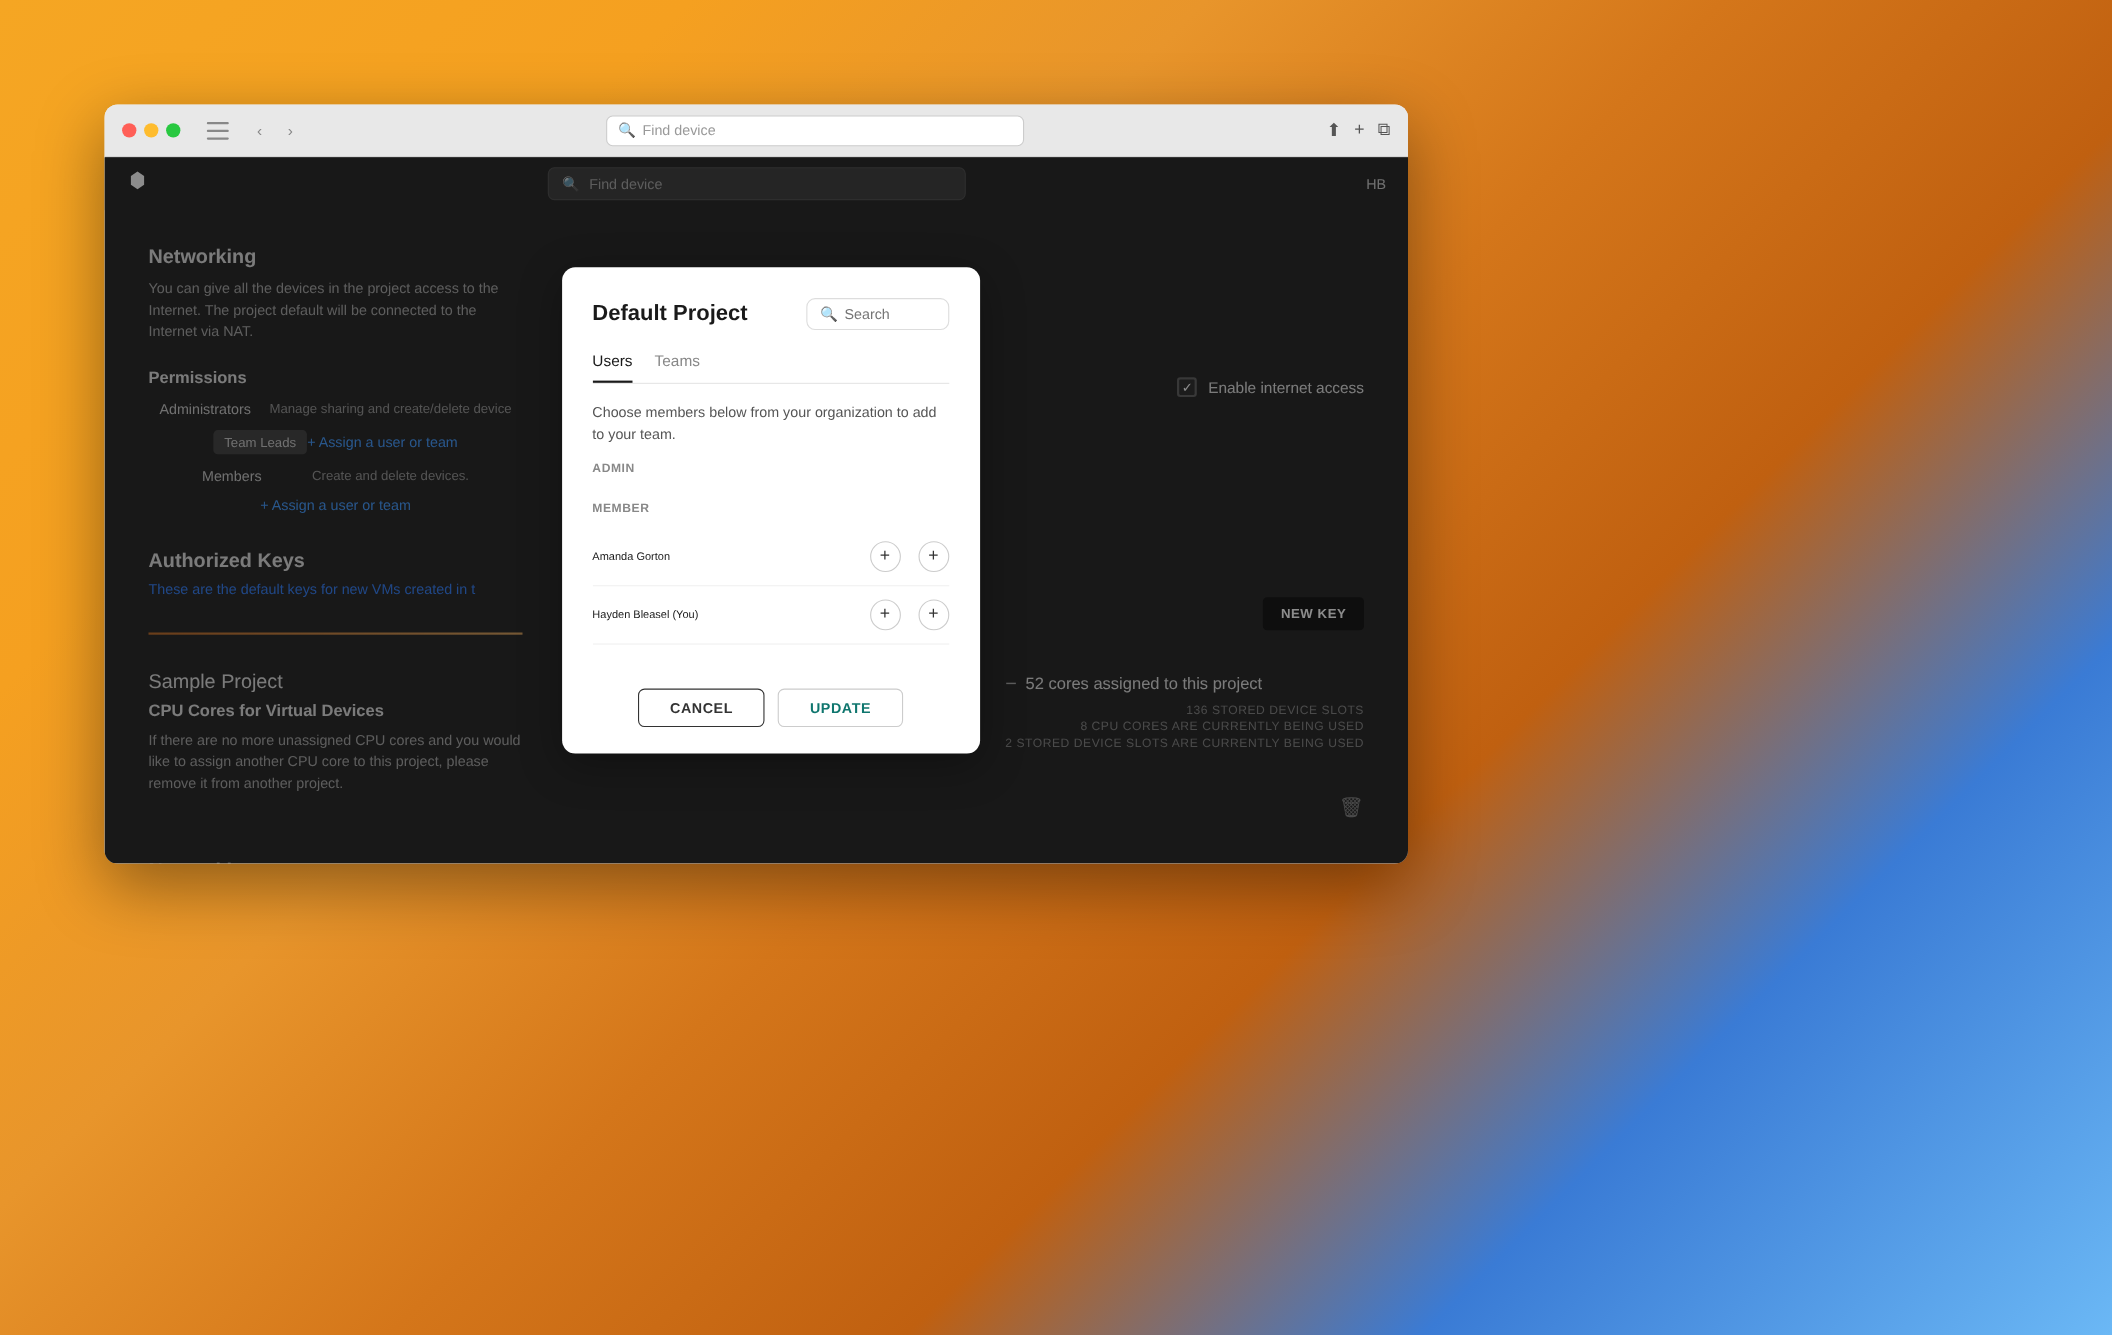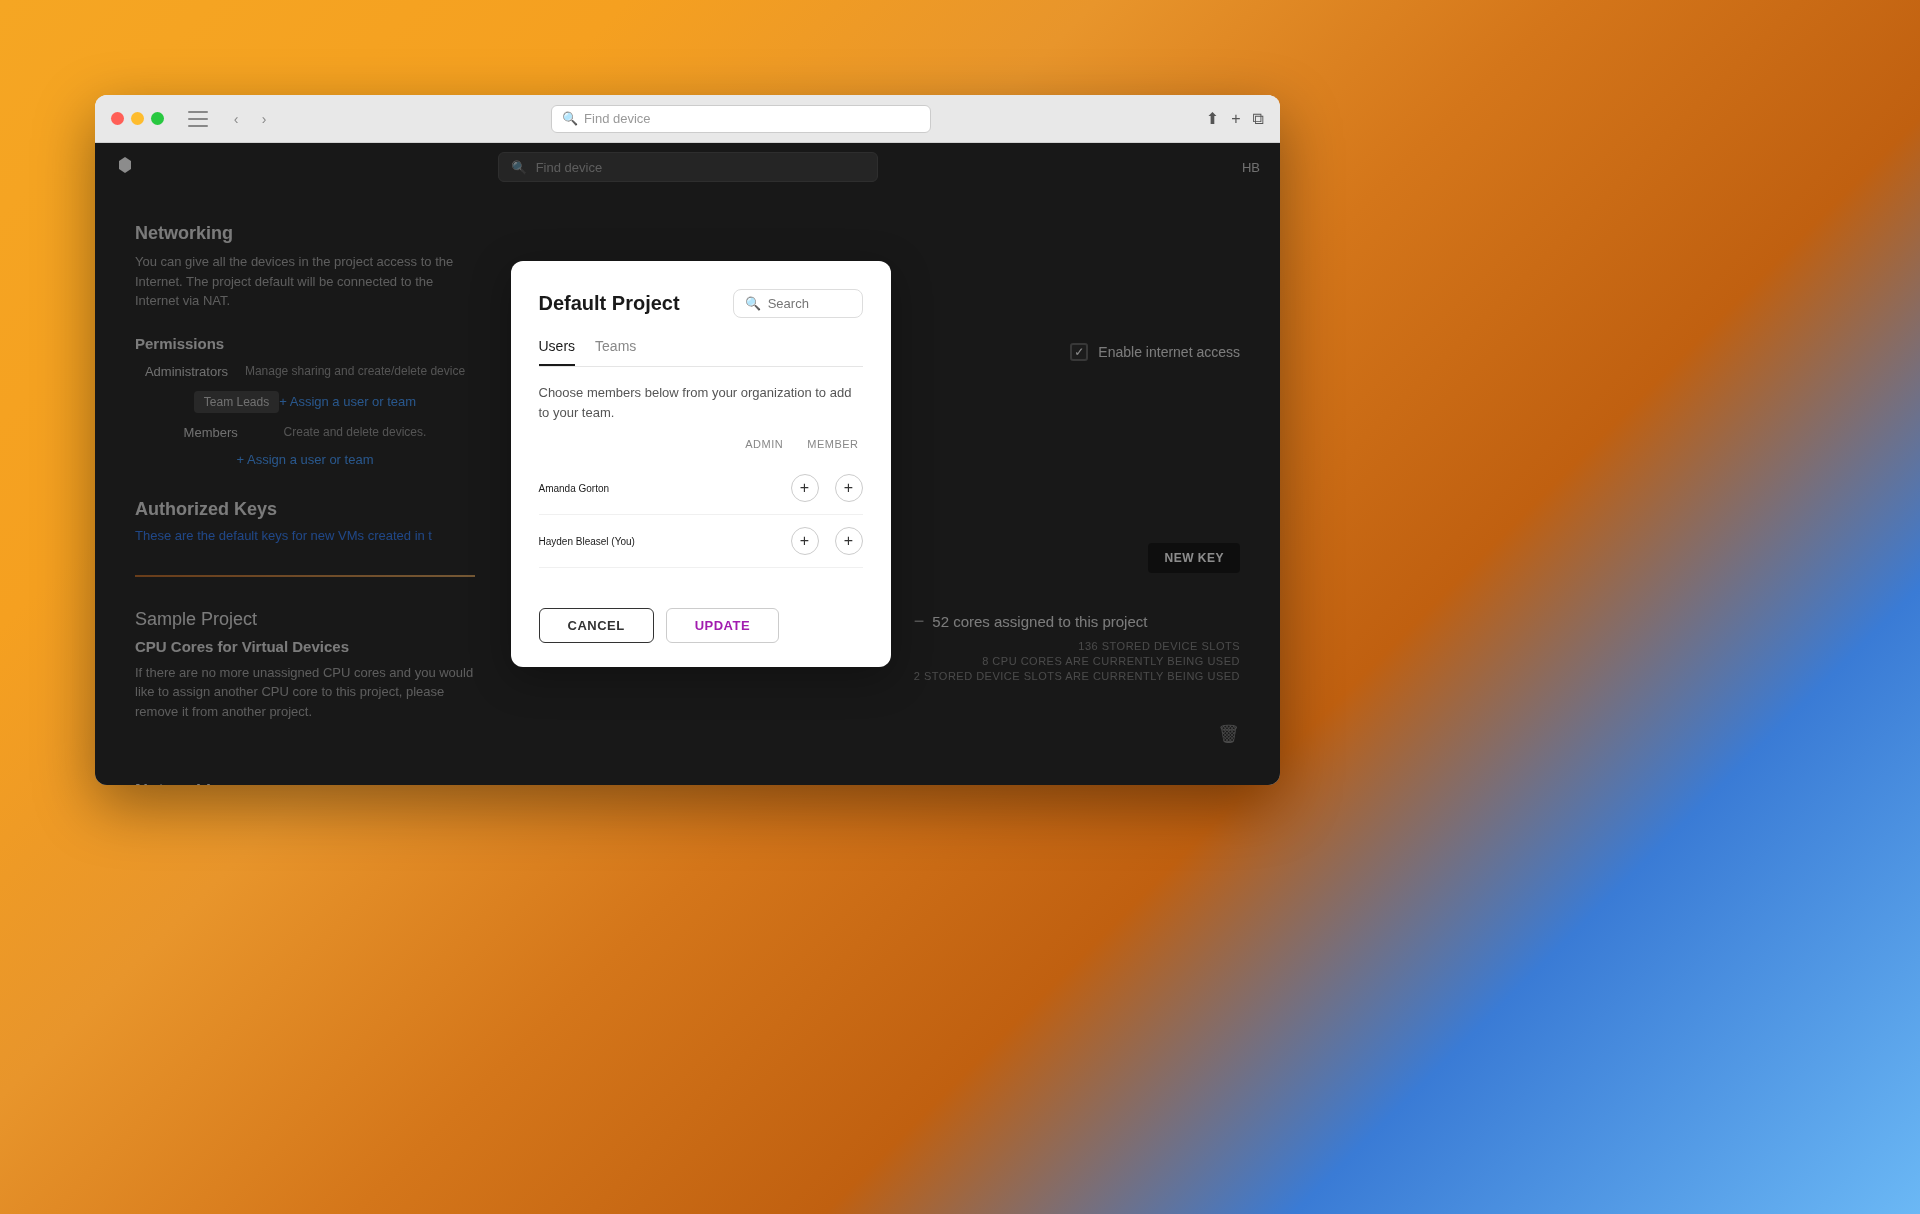--- a/index.html
+++ b/index.html
@@ -428,24 +428,25 @@
     .members-table {
       width: 100%;
     }
 
     .members-header {
       display: flex;
       justify-content: flex-end;
       gap: 24px;
       margin-bottom: 12px;
       font-size: 11px;
-      font-weight: 400;
+      font-weight: 700;
       color: #888;
       letter-spacing: 0.5px;
       padding-right: 4px;
+      flex-direction: column;
     }
 
     .member-row {
       display: flex;
       align-items: center;
       justify-content: space-between;
       padding: 12px 0;
       border-bottom: 1px solid #f0f0f0;
     }
 
@@ -471,20 +472,21 @@
       justify-content: center;
       cursor: pointer;
       color: #333;
       font-size: 16px;
       font-weight: 300;
       background: transparent;
     }
 
     .modal-footer {
       display: flex;
+      justify-content: center;
       gap: 12px;
       margin-top: 40px;
     }
 
     .btn-cancel {
       padding: 9px 28px;
       border: 1.5px solid #333;
       border-radius: 6px;
       background: transparent;
       color: #333;
@@ -492,21 +494,21 @@
       font-weight: 600;
       cursor: pointer;
       letter-spacing: 0.5px;
     }
 
     .btn-update {
       padding: 9px 28px;
       border: 1.5px solid #ccc;
       border-radius: 6px;
       background: transparent;
-      color: #a21caf;
+      color: #0f766e;
       font-size: 13px;
       font-weight: 600;
       cursor: pointer;
       letter-spacing: 0.5px;
     }
 
     .delete-icon {
       position: absolute;
       right: 40px;
       top: 580px;

